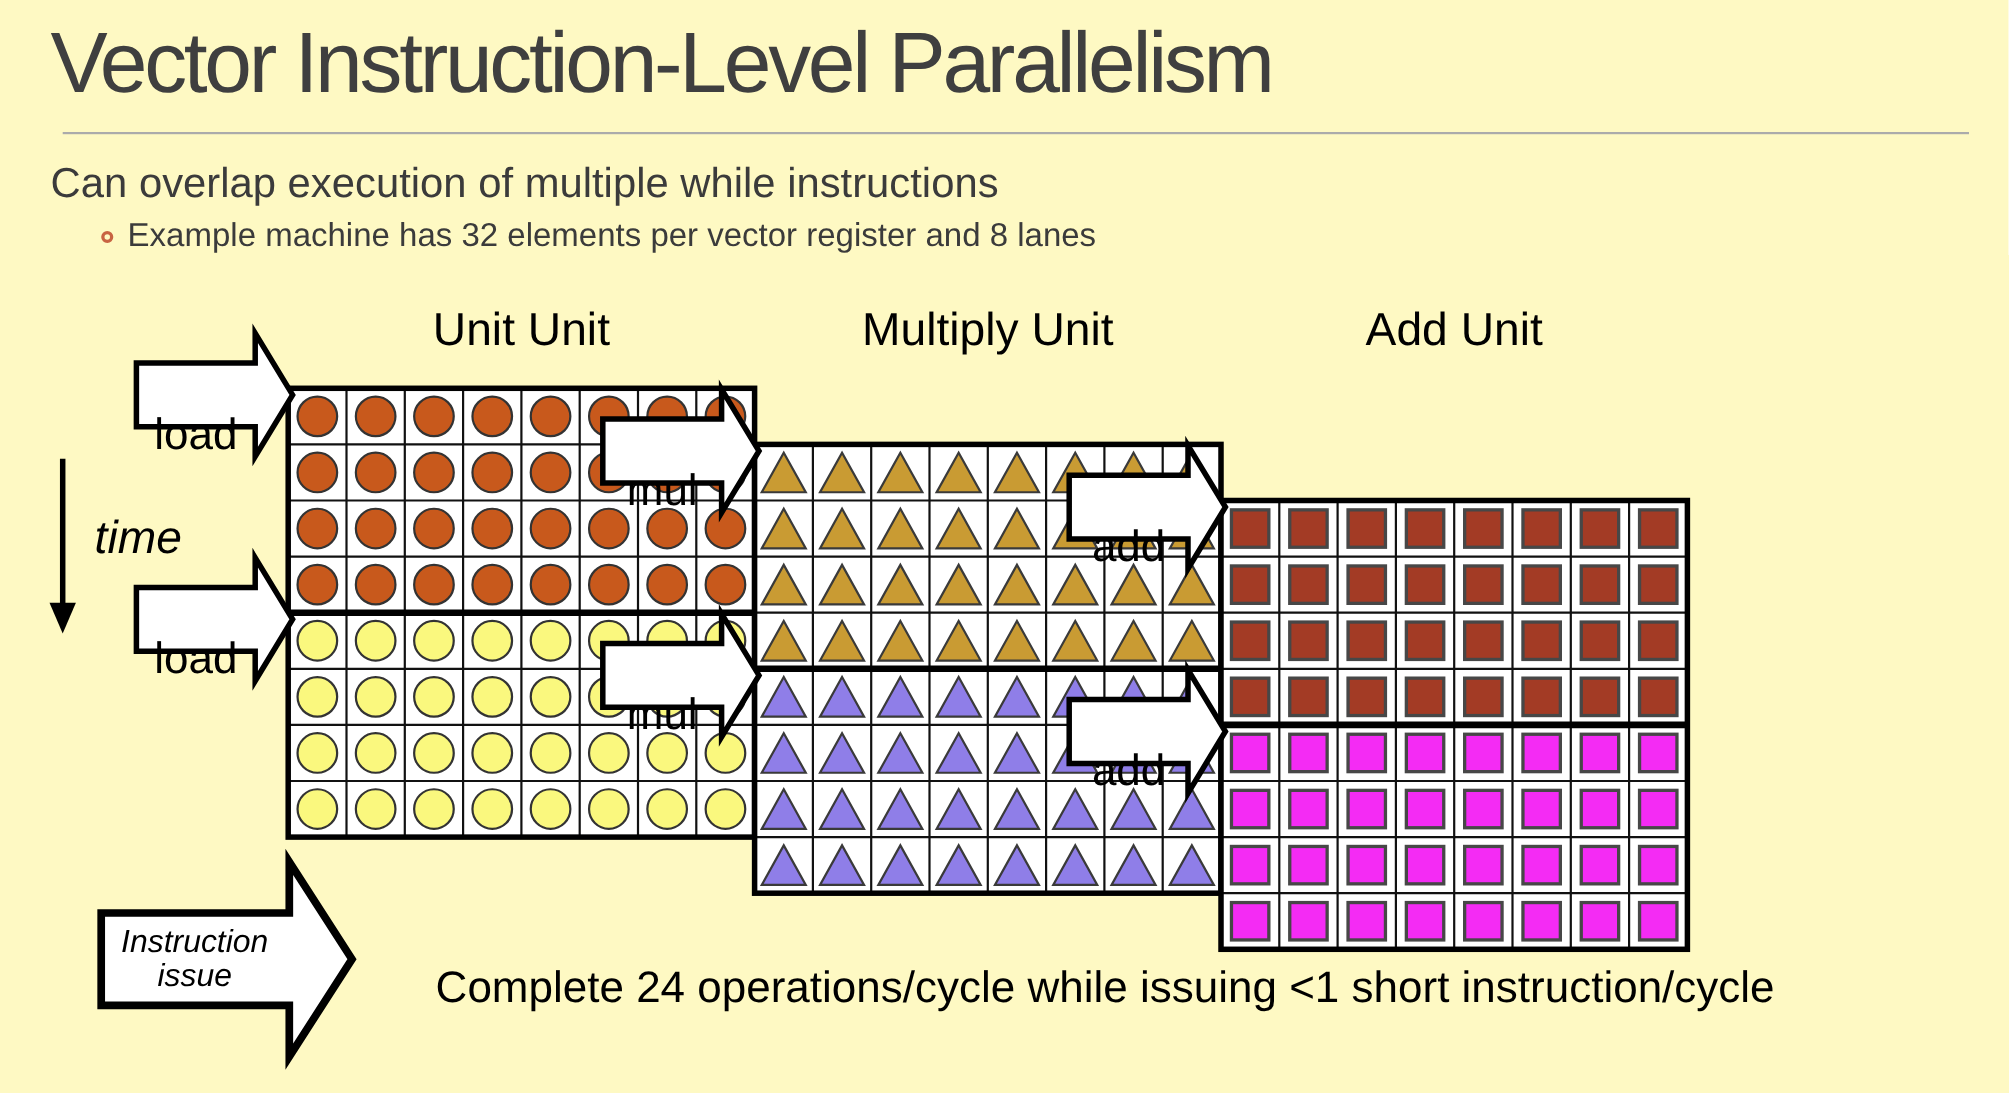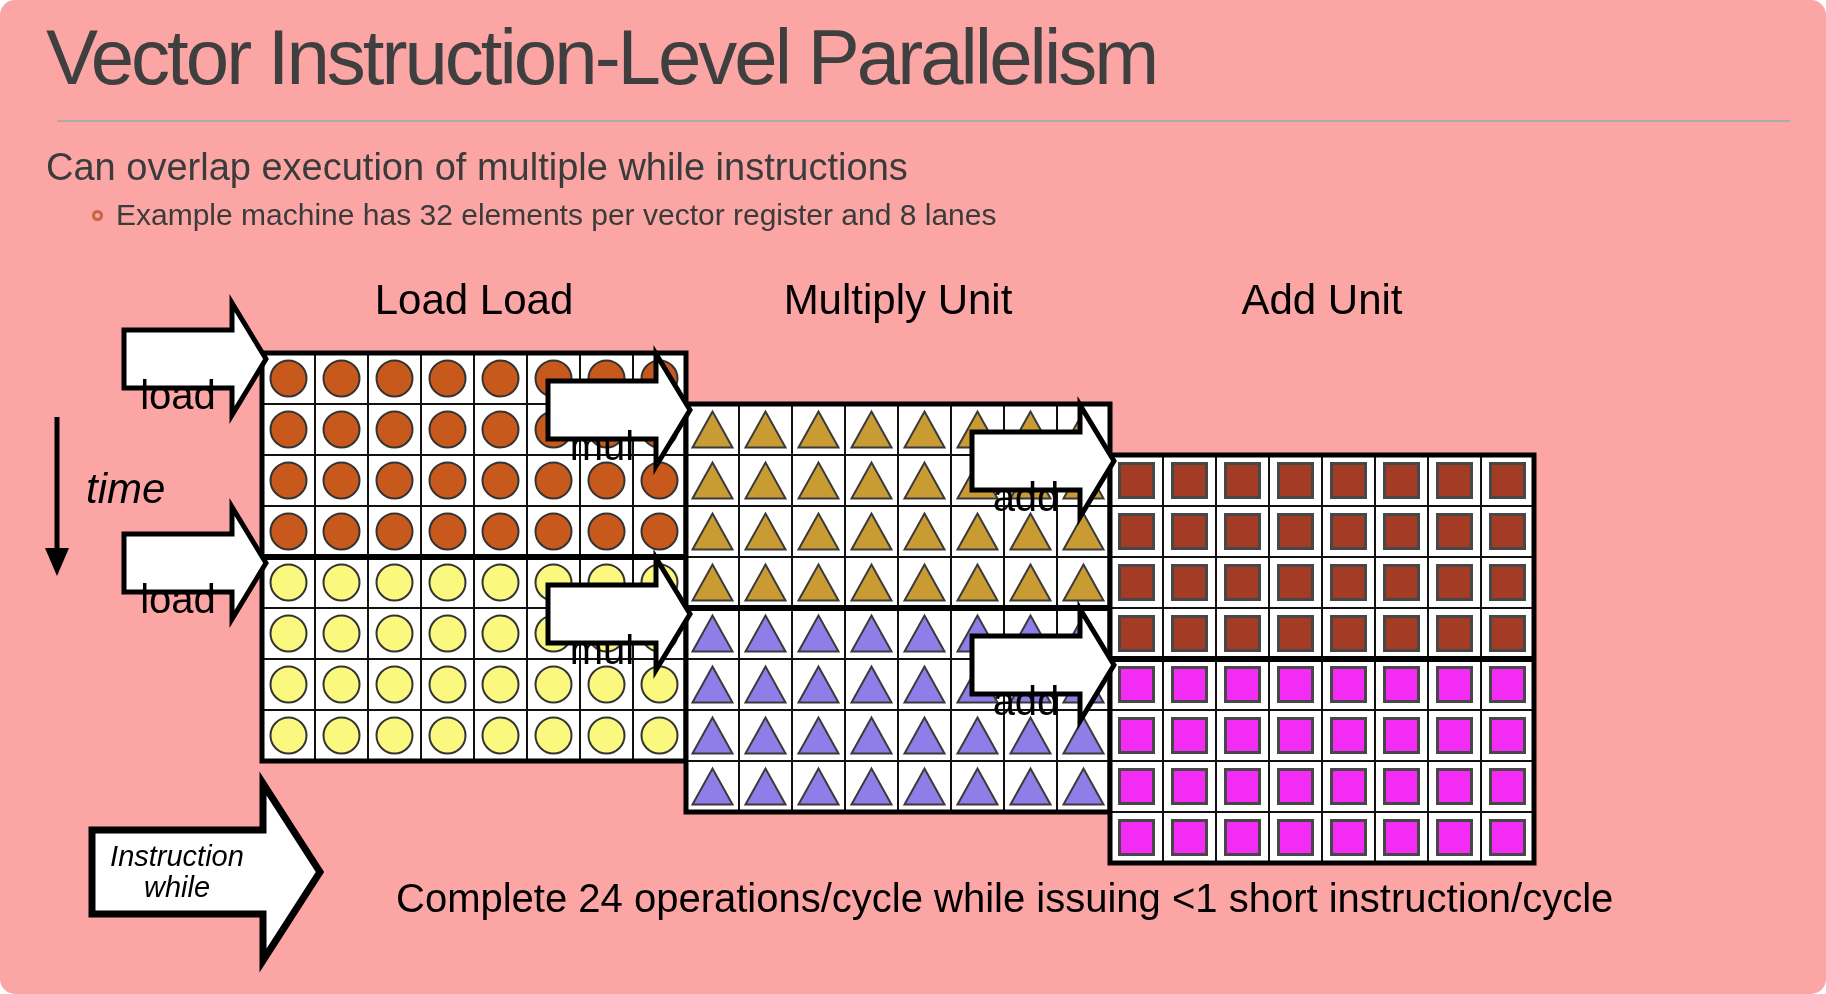--- a/index.html
+++ b/index.html
@@ -1,17 +1,17 @@
 <!DOCTYPE html>
 <html><head>
 <meta charset="utf-8">
 <style>
   html,body{margin:0;padding:0;background:#fff;}
-  .slide{position:relative;width:1826px;height:994px;background:#fca5a5;overflow:hidden;
-         font-family:"Liberation Sans",sans-serif;border-radius:15px;}
+  .slide{position:relative;width:1826px;height:994px;background:#fef9c3;overflow:hidden;
+         font-family:"Liberation Sans",sans-serif;}
   #diagram{position:absolute;left:0;top:0;z-index:1;}
   .txt{position:absolute;z-index:2;color:#000;}
   .title{left:46px;top:12px;font-size:78px;letter-spacing:-3px;color:#3f3f3f;white-space:nowrap;}
   .rule{position:absolute;left:57px;top:120px;width:1733px;height:2px;background:#ababab;z-index:2;}
   .subtitle{left:46px;top:146px;font-size:38px;color:#3b3b3b;white-space:nowrap;}
   .bullet-marker{position:absolute;left:92px;top:210px;width:11px;height:11px;border:3px solid #c86442;
                  border-radius:50%;z-index:2;box-sizing:border-box;background:transparent;}
   .bullet-text{left:116px;top:198px;font-size:30px;color:#3b3b3b;white-space:nowrap;}
   .unit-label{top:276px;width:424px;text-align:center;font-size:42px;white-space:nowrap;}
   .alabel{position:absolute;z-index:3;width:140px;height:56px;line-height:56px;text-align:center;
@@ -284,32 +284,32 @@
         <polygon points="45,548 69,548 57,576" fill="#000000"></polygon>
       </g>
     </svg>
 
   <div class="txt title">Vector Instruction-Level Parallelism</div>
   <div class="rule"></div>
   <div class="txt subtitle">Can overlap execution of multiple while instructions</div>
   <span class="bullet-marker"></span>
   <div class="txt bullet-text">Example machine has 32 elements per vector register and 8 lanes</div>
 
-  <div class="txt unit-label" style="left:262px">Load Load</div>
+  <div class="txt unit-label" style="left:262px">Unit Unit</div>
   <div class="txt unit-label" style="left:686px">Multiply Unit</div>
   <div class="txt unit-label" style="left:1110px">Add Unit</div>
 
   <div class="alabel" style="left:108px;top:331px">load</div>
   <div class="alabel" style="left:108px;top:535px">load</div>
   <div class="alabel" style="left:532px;top:382px">mul</div>
   <div class="alabel" style="left:532px;top:586px">mul</div>
   <div class="alabel" style="left:956px;top:433px">add</div>
   <div class="alabel" style="left:956px;top:637px">add</div>
 
   <div class="txt time-label">time</div>
 
   <div class="txt issue-label">
     <span>Instruction</span><br>
-    <span>while</span>
+    <span>issue</span>
   </div>
 
   <div class="txt caption">Complete 24 operations/cycle while issuing &lt;1 short instruction/cycle</div>
 </div>
 
 </body></html>

